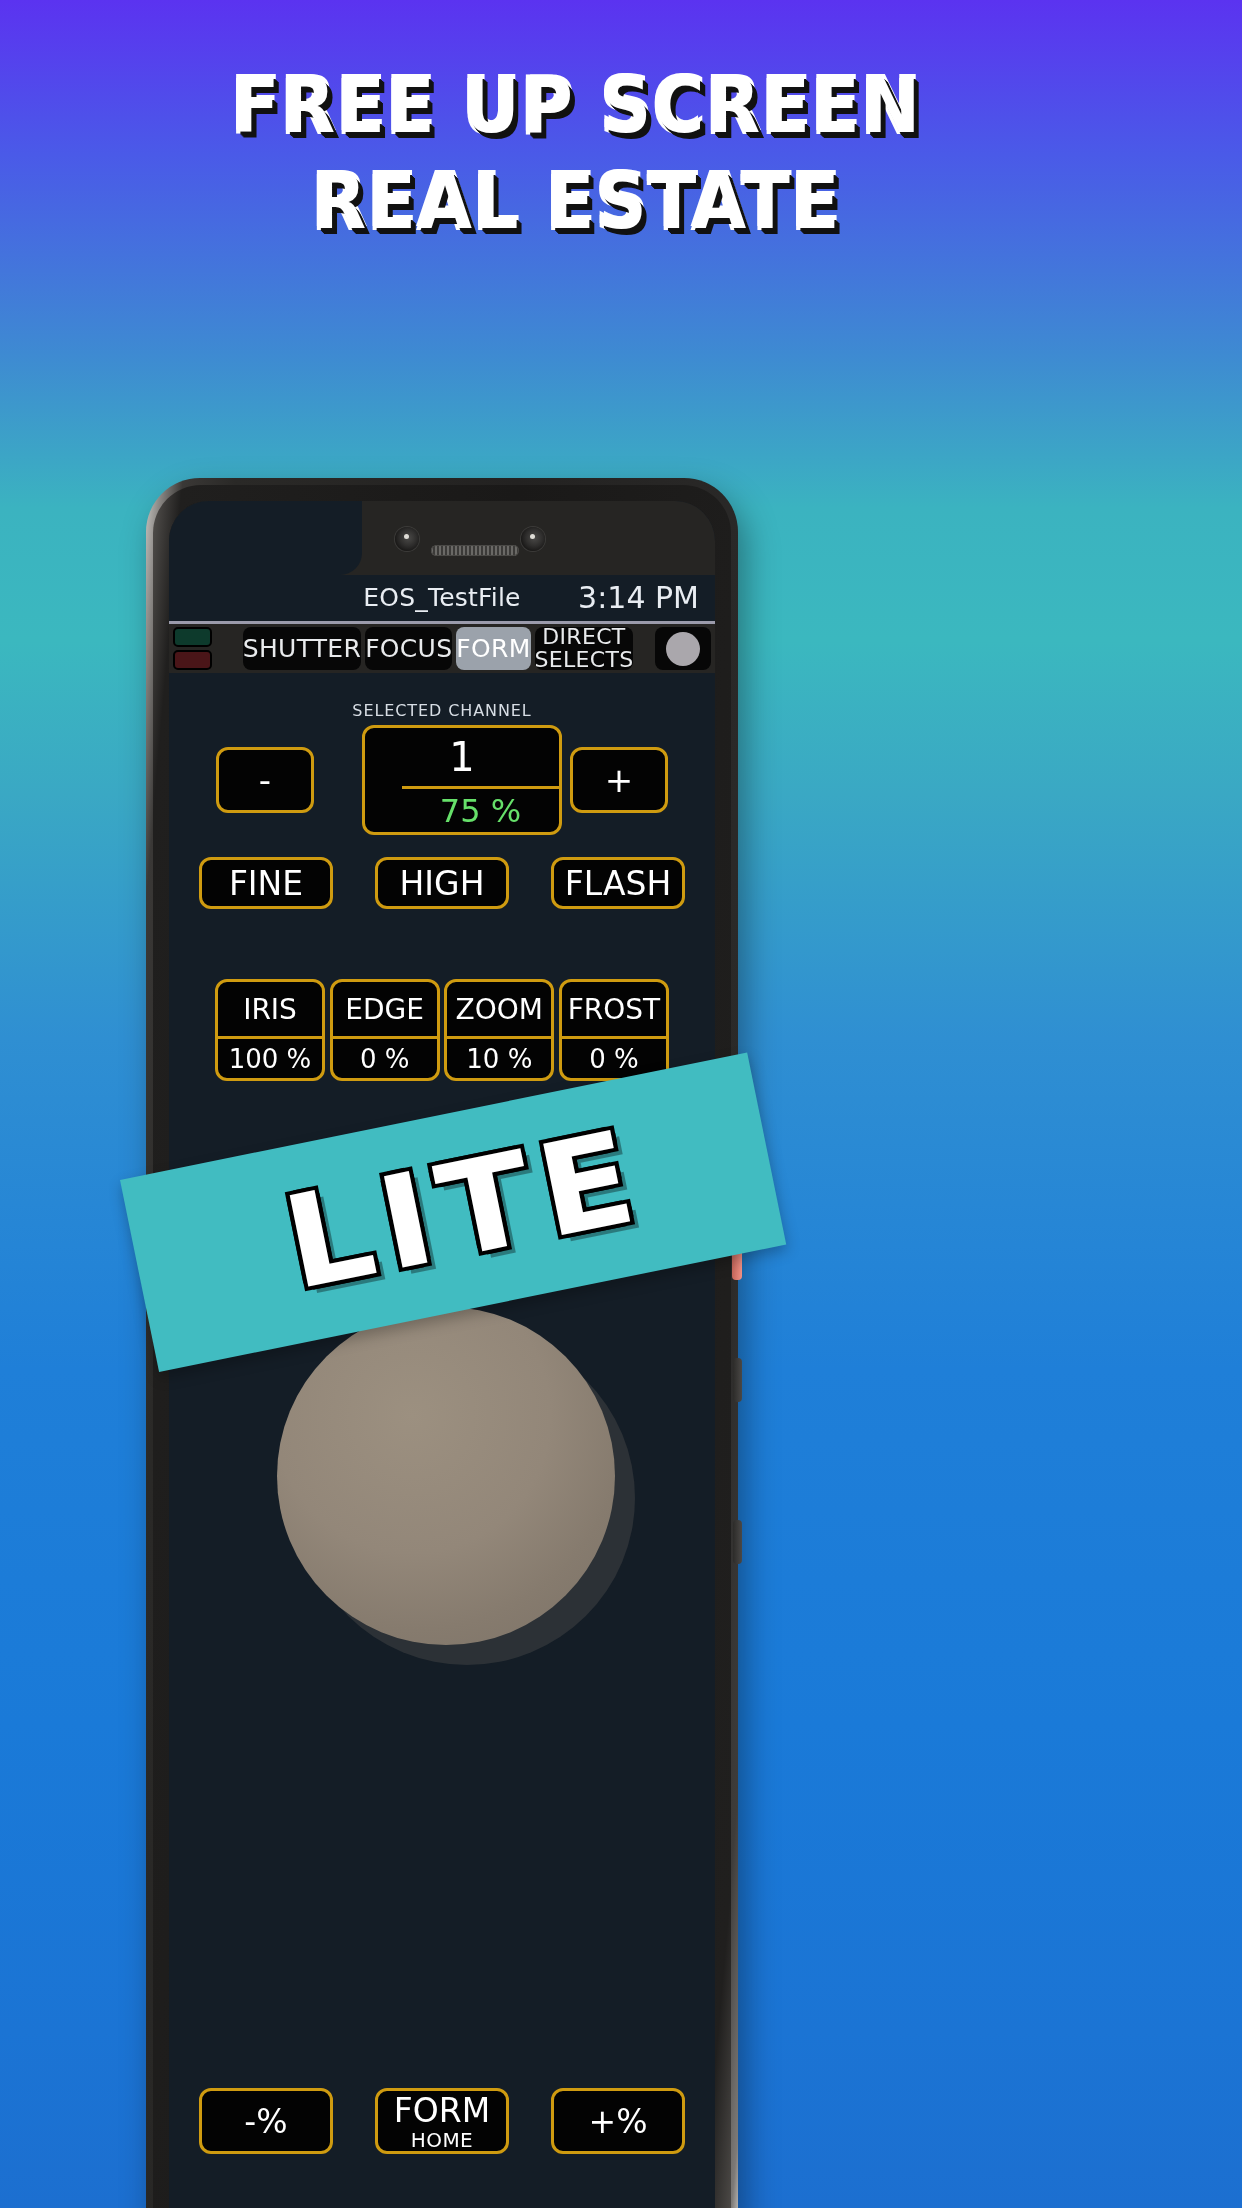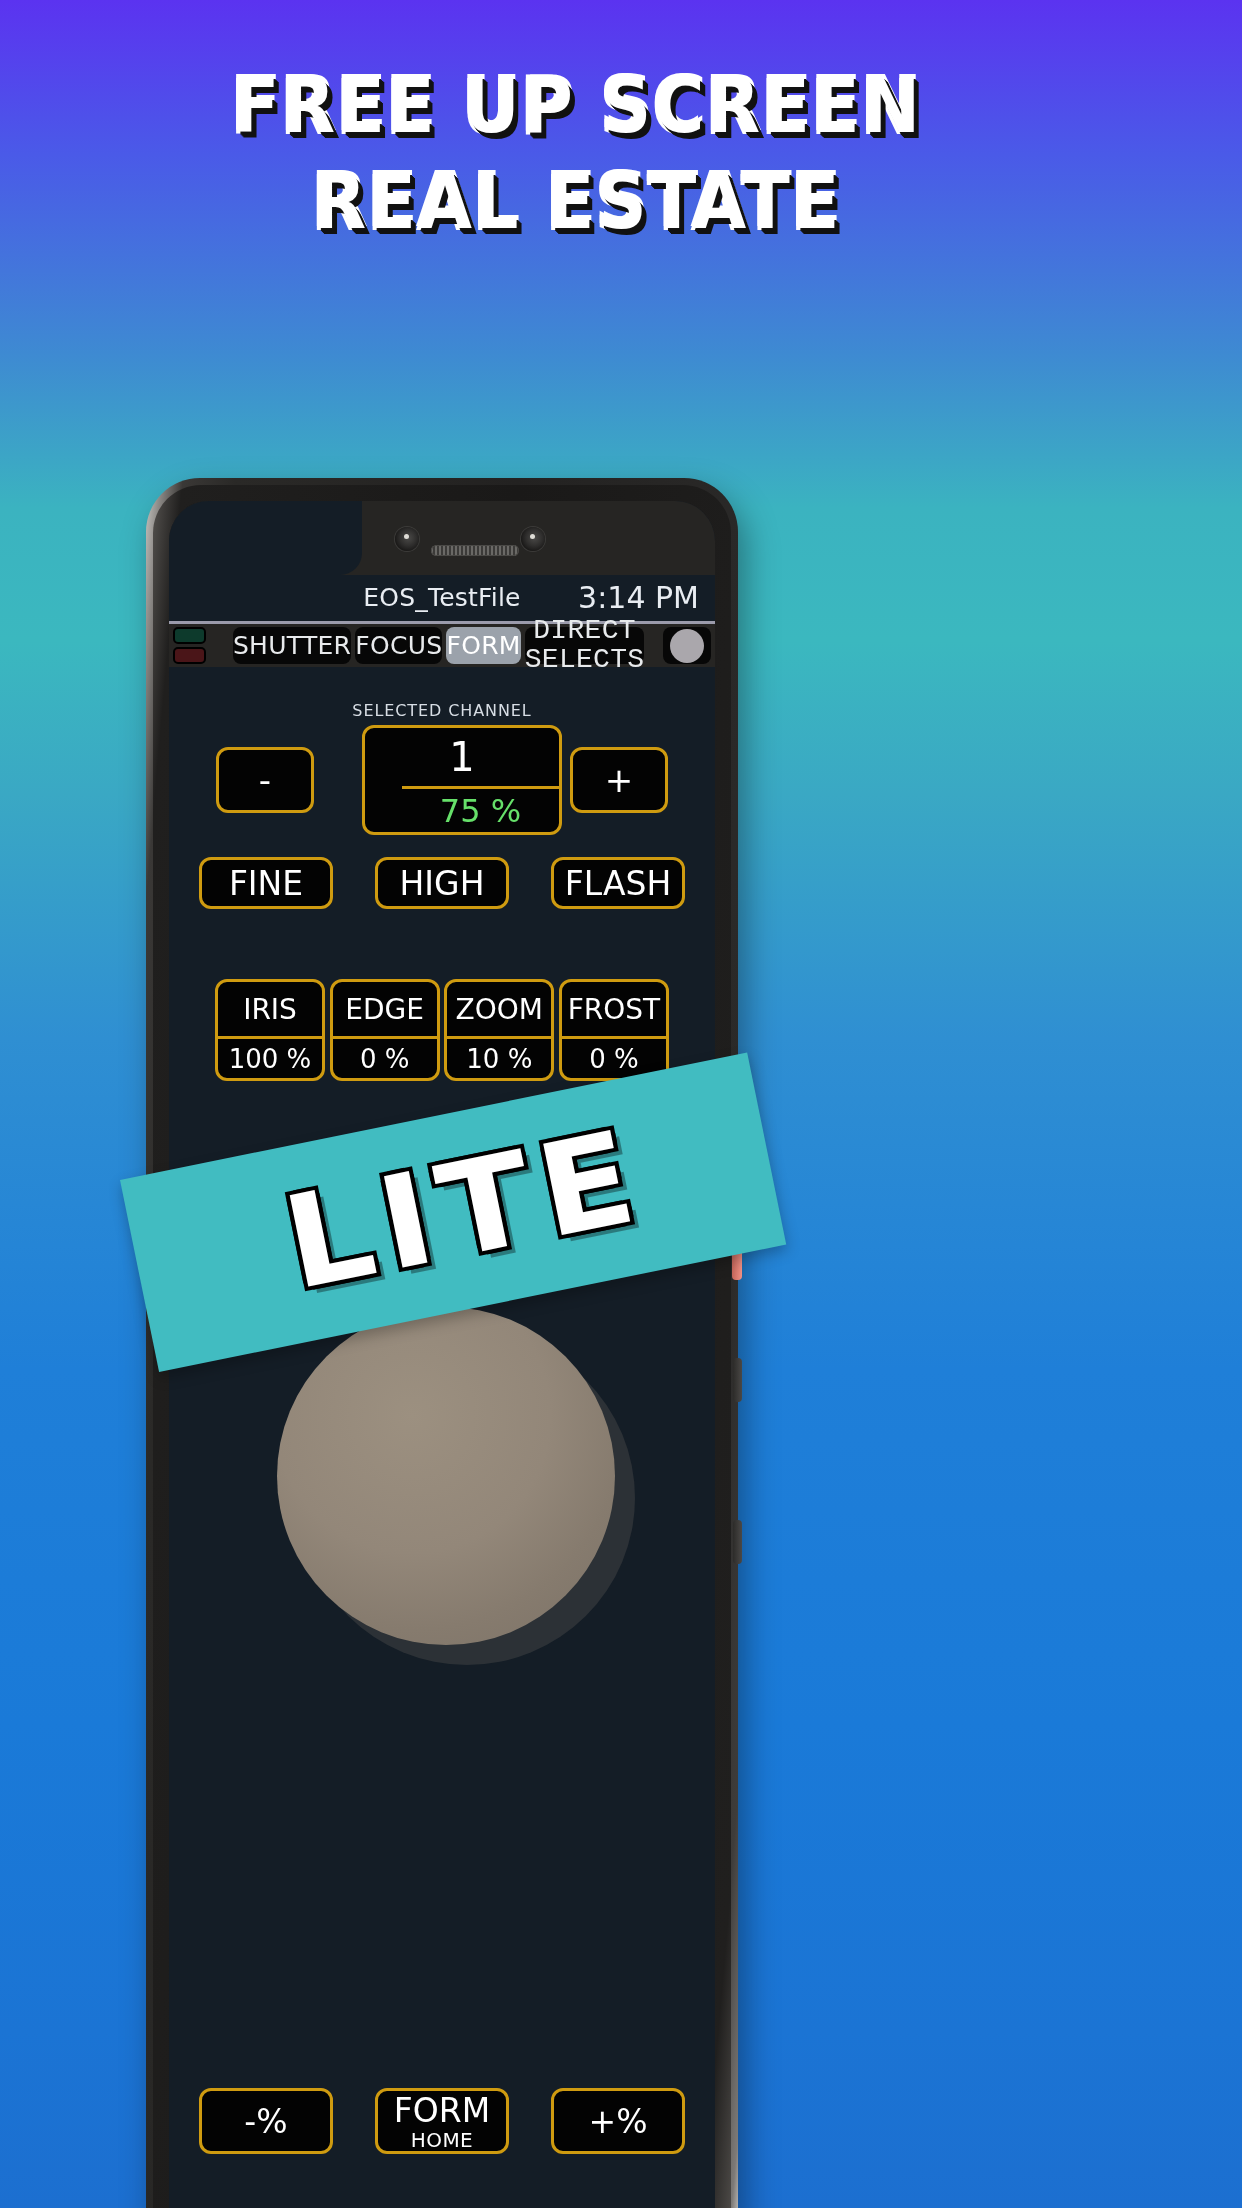--- a/index.html
+++ b/index.html
@@ -116,21 +116,21 @@
     font-family:"DejaVu Sans", sans-serif;
   }
   .statusbar .sb-title{
     position:absolute; left:0; right:0; text-align:center;
     font-size:25px; letter-spacing:.2px;
   }
   .statusbar .sb-time{ margin-left:auto; font-size:30px; }
 
   
   .tabbar{
-    position:absolute; left:0; top:120px; width:100%; height:46px;
+    position:absolute; left:0; top:120px; width:100%; height:52px;
     background:#262523;
     border-top:3px solid #9b9bab;
     display:flex; align-items:stretch;
   }
   .tab-ind{
     width:56px; display:flex; flex-direction:column;
     padding:3px 2px 3px 4px; gap:3px;
   }
   .tab-ind .sw{ flex:1; border-radius:5px; border:2px solid #000; }
   .tab-ind .sw.green{ background:#0d3a2c; }
@@ -141,21 +141,21 @@
     background:#070707;
     border-radius:8px;
     display:flex; align-items:center; justify-content:center;
     color:#e8eaec;
     font-size:25px;
     font-family:"DejaVu Sans", sans-serif;
     text-align:center; line-height:1.02;
     letter-spacing:.3px;
   }
   .tab.selected{ background:#9ba2ab; color:#ffffff; }
-  .tab.two-line{ font-size:28px;font-family:Liberation Mono, monospace; }
+  .tab.two-line{ font-size:22px; }
   .tab-gap2{ width:22px; }
   .tab-circle{
     width:72px; margin:3px 4px 3px 2px;
     background:#070707; border-radius:8px;
     display:flex; align-items:center; justify-content:center;
   }
   .tab-circle .dot{
     width:34px; height:34px; border-radius:50%;
     background:#aaa7ac;
   }

